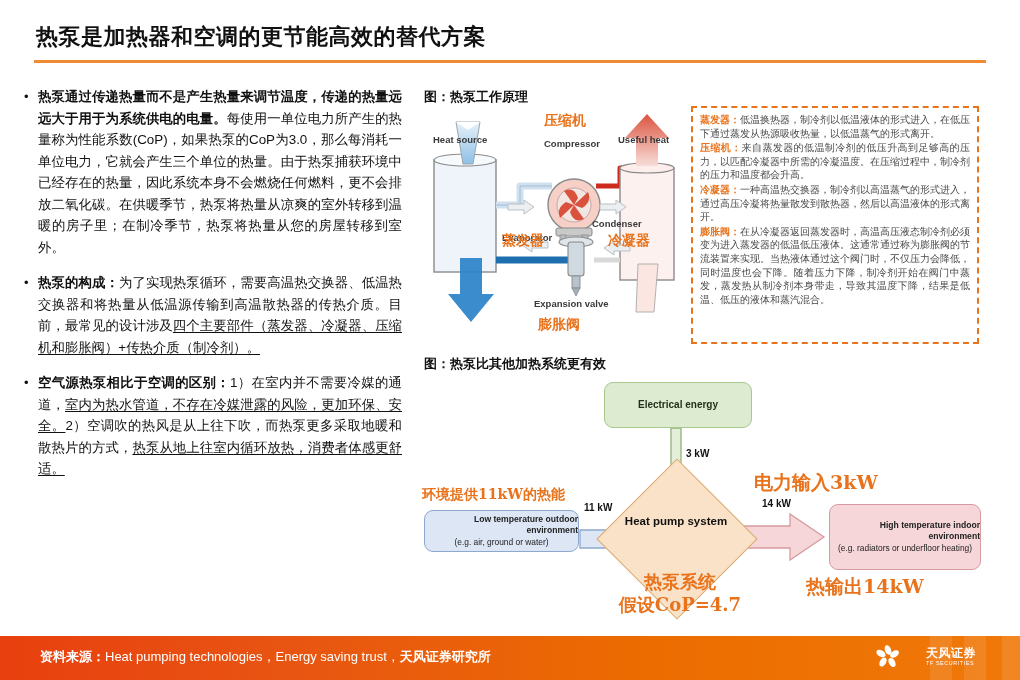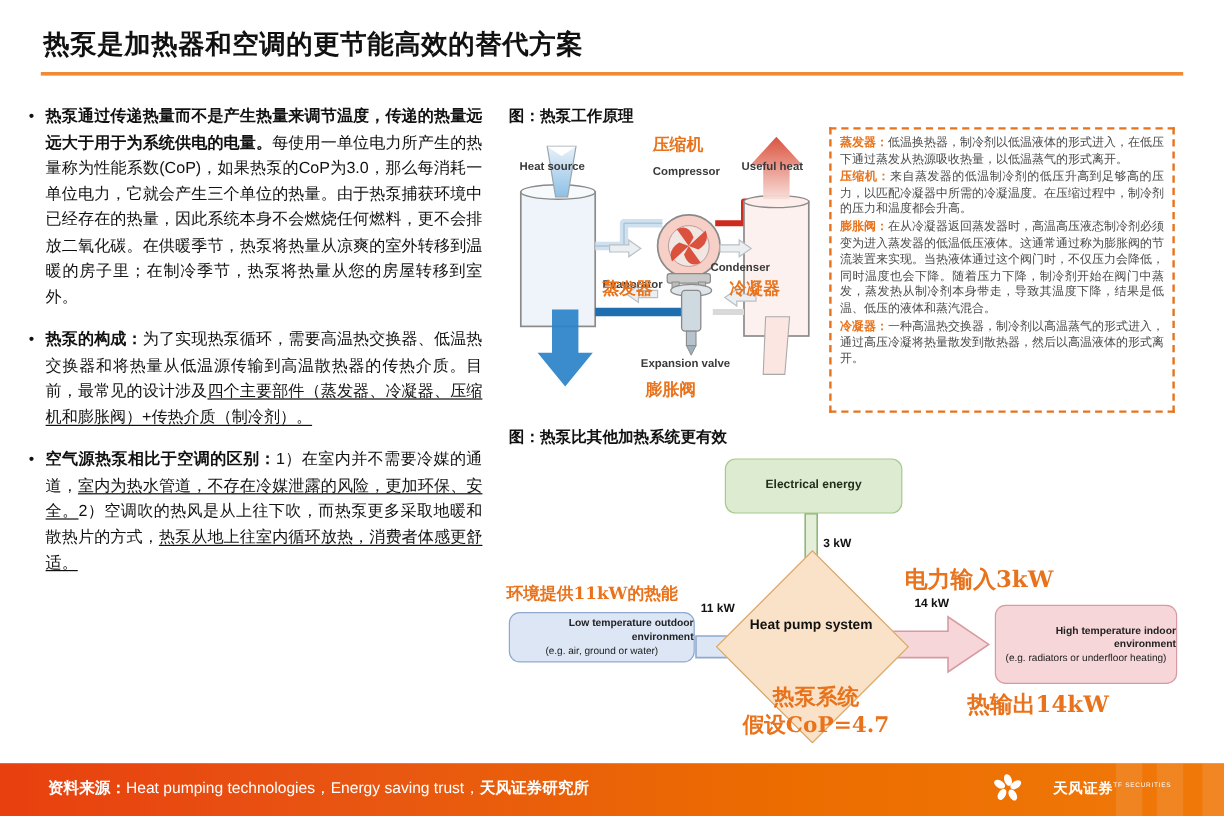--- a/index.html
+++ b/index.html
@@ -123,21 +123,21 @@
     white-space:nowrap;font-weight:bold;
   }
   .footer-text .en{font-weight:normal;}
   .page-num{
     position:absolute;right:18px;top:11px;font-size:16px;color:#fff;font-weight:bold;
   }
   .logo-wrap{
     position:absolute;right:72px;top:8px;display:flex;align-items:center;gap:5px;
   }
   .logo-mark{width:26px;height:26px;position:relative;}
-  .logo-txt{display:flex;line-height:1;margin-left:20px;}
+  .logo-txt{display:flex;flex-direction:column;line-height:1;margin-left:20px;}
   .logo-cn{font-size:12px;color:#fff;font-weight:bold;letter-spacing:0.5px;}
   .logo-en{font-size:5.4px;color:#fff;letter-spacing:0.6px;margin-top:2px;}
   .footer-blocks{position:absolute;right:0;top:0;height:44px;width:140px;}
   .fb{position:absolute;top:0;height:44px;background:rgba(255,255,255,0.10);}
 </style>
 </head>
 <body>
 
 <div class="slide">
 
@@ -262,24 +262,24 @@
   </div>
 
   <div class="notebox">
     <p class="note-p">
       <span class="hl">蒸发器：</span><span>低温换热器，制冷剂以低温液体的形式进入，在低压下通过蒸发从热源吸收热量，以低温蒸气的形式离开。</span>
     </p>
     <p class="note-p">
       <span class="hl">压缩机：</span><span>来自蒸发器的低温制冷剂的低压升高到足够高的压力，以匹配冷凝器中所需的冷凝温度。在压缩过程中，制冷剂的压力和温度都会升高。</span>
     </p>
     <p class="note-p">
-      <span class="hl">膨胀阀：</span><span>在从冷凝器返回蒸发器时，高温高压液态制冷剂必须变为进入蒸发器的低温低压液体。这通常通过称为膨胀阀的节流装置来实现。当热液体通过这个阀门时，不仅压力会降低，同时温度也会下降。随着压力下降，制冷剂开始在阀门中蒸发，蒸发热从制冷剂本身带走，导致其温度下降，结果是低温、低压的液体和蒸汽混合。</span>
+      <span class="hl">冷凝器：</span><span>一种高温热交换器，制冷剂以高温蒸气的形式进入，通过高压冷凝将热量散发到散热器，然后以高温液体的形式离开。</span>
     </p>
     <p class="note-p">
-      <span class="hl">冷凝器：</span><span>一种高温热交换器，制冷剂以高温蒸气的形式进入，通过高压冷凝将热量散发到散热器，然后以高温液体的形式离开。</span>
+      <span class="hl">膨胀阀：</span><span>在从冷凝器返回蒸发器时，高温高压液态制冷剂必须变为进入蒸发器的低温低压液体。这通常通过称为膨胀阀的节流装置来实现。当热液体通过这个阀门时，不仅压力会降低，同时温度也会下降。随着压力下降，制冷剂开始在阀门中蒸发，蒸发热从制冷剂本身带走，导致其温度下降，结果是低温、低压的液体和蒸汽混合。</span>
     </p>
   </div>
 
   <div class="fig-label" id="fig2-label">图：热泵比其他加热系统更有效</div>
 
   <div class="flow">
 
     <svg class="arrow-svg" viewBox="0 0 560 248">
 
       <path d="M247 54 L257 54 L257 110 L265 110 L252 132 L239 110 L247 110 Z" fill="#E4EFD9" stroke="#8FB377" stroke-width="1.3"></path>

